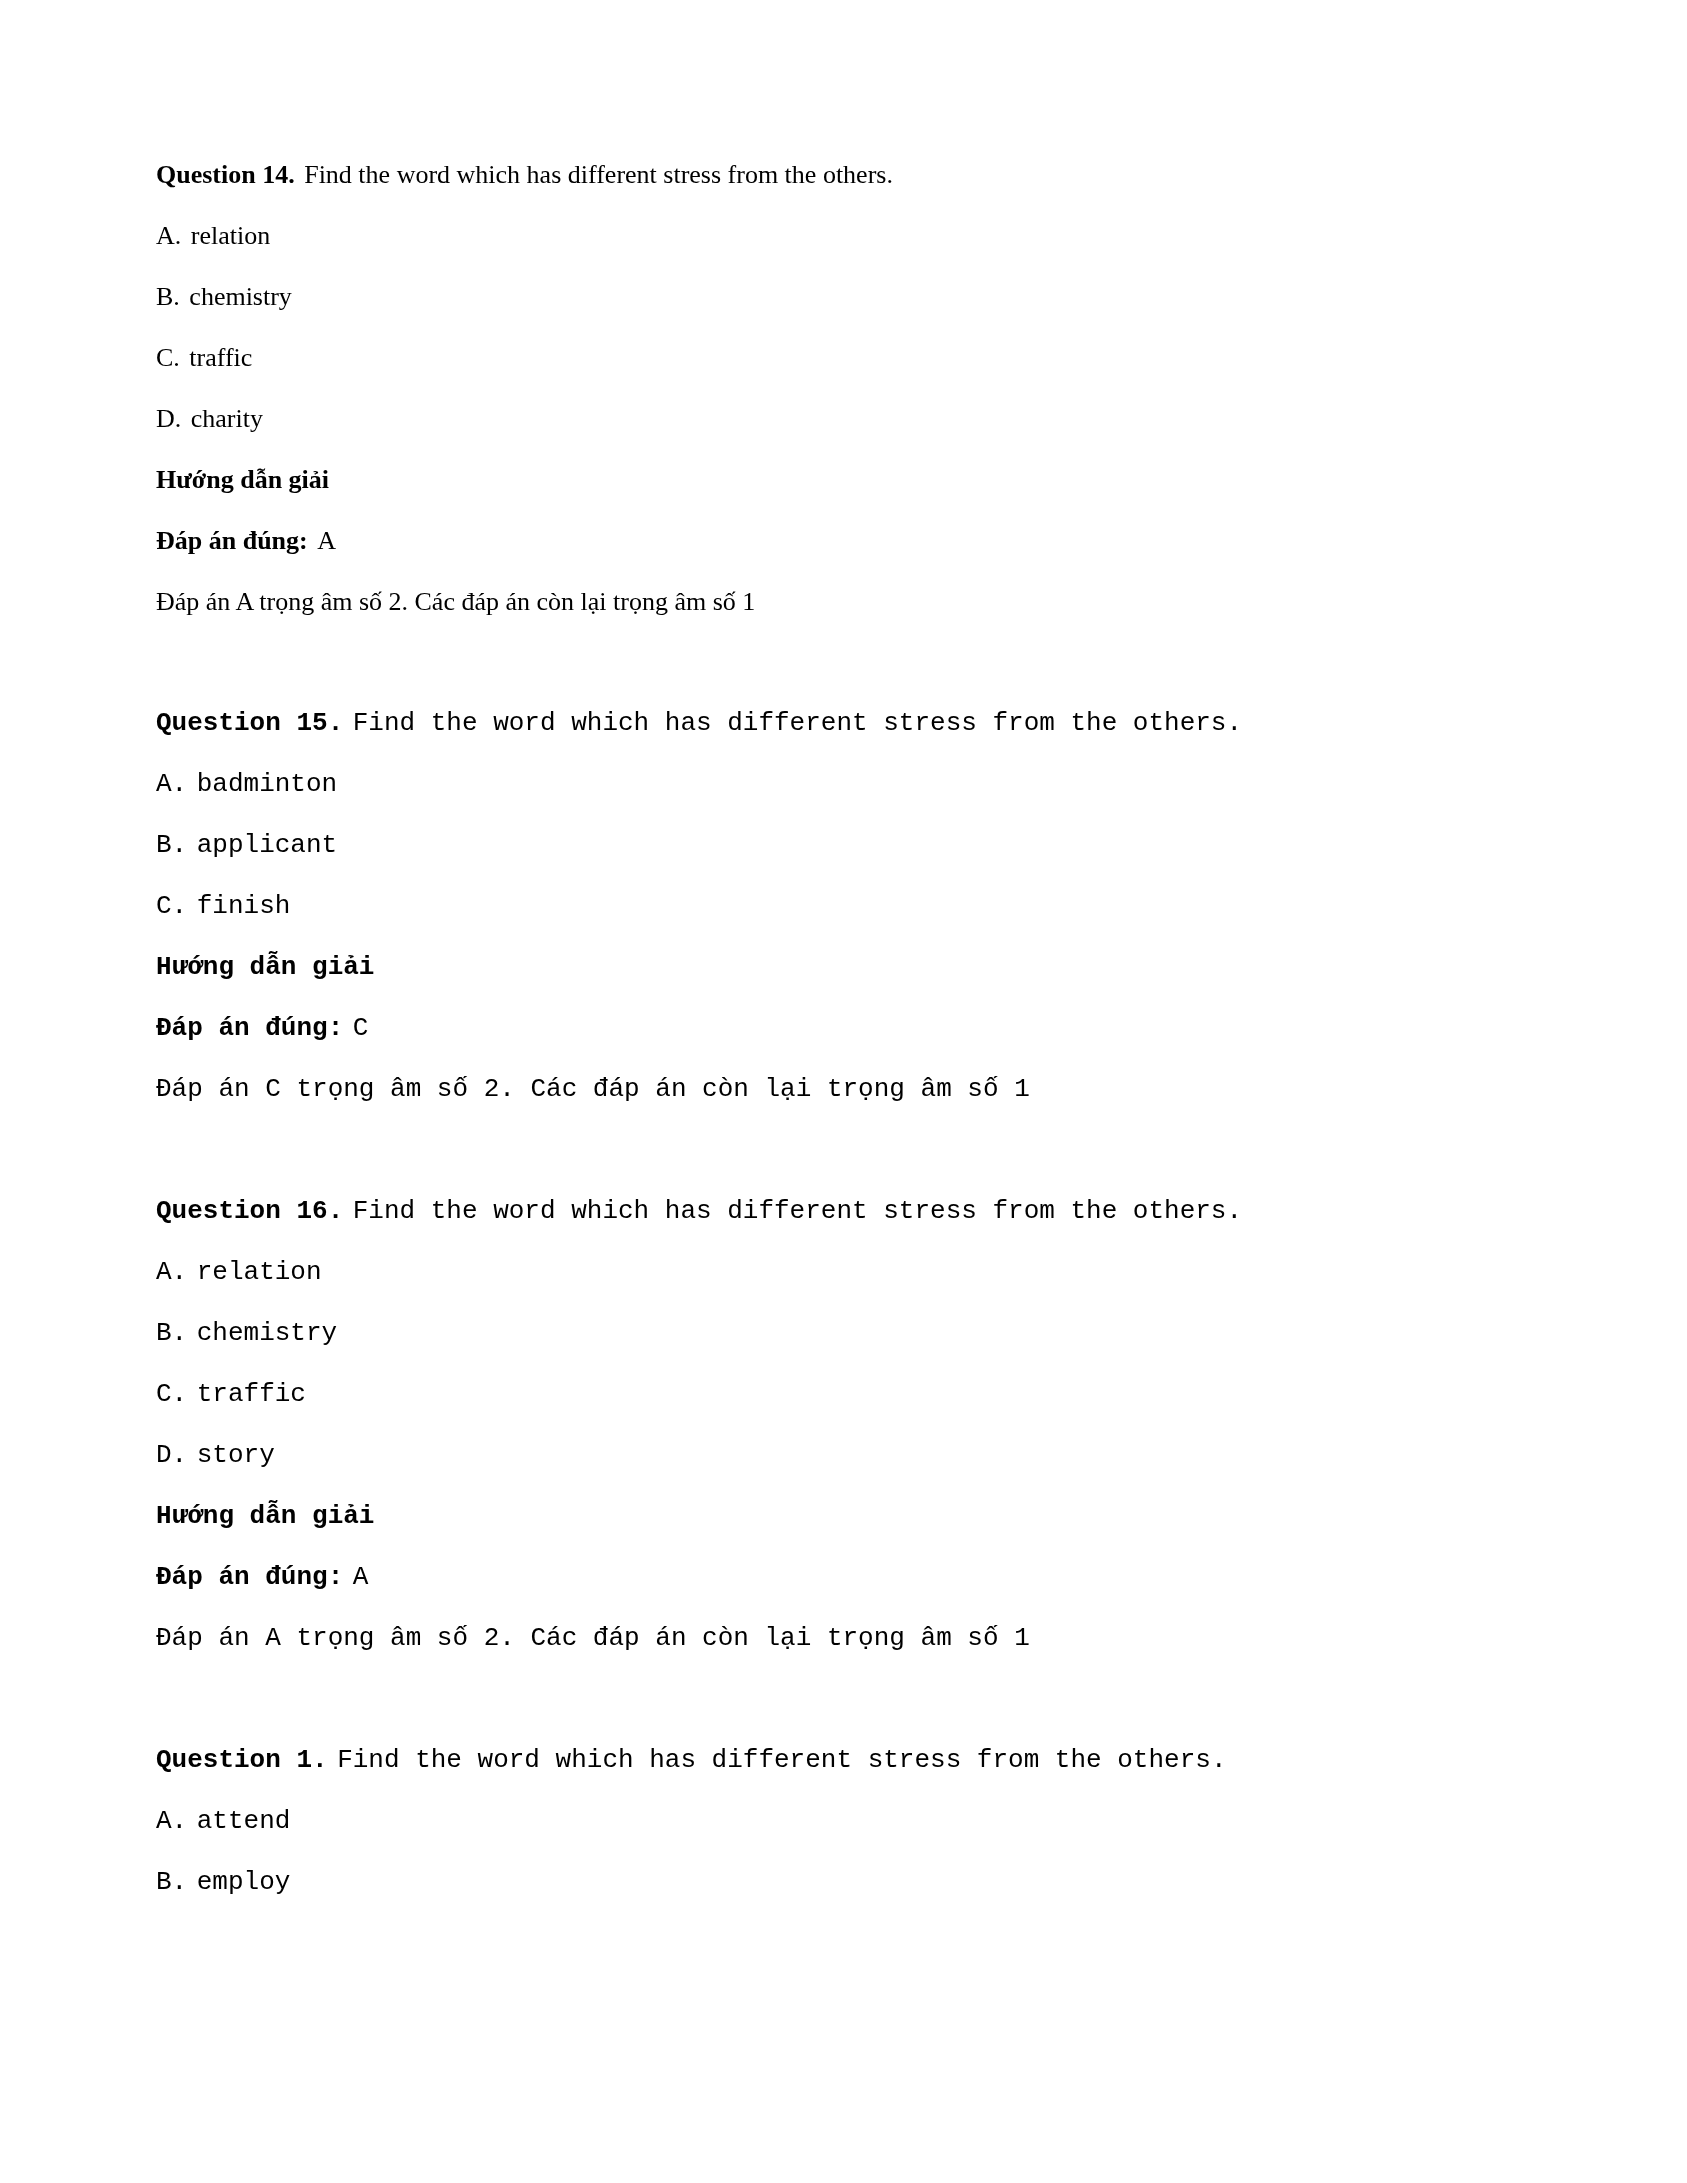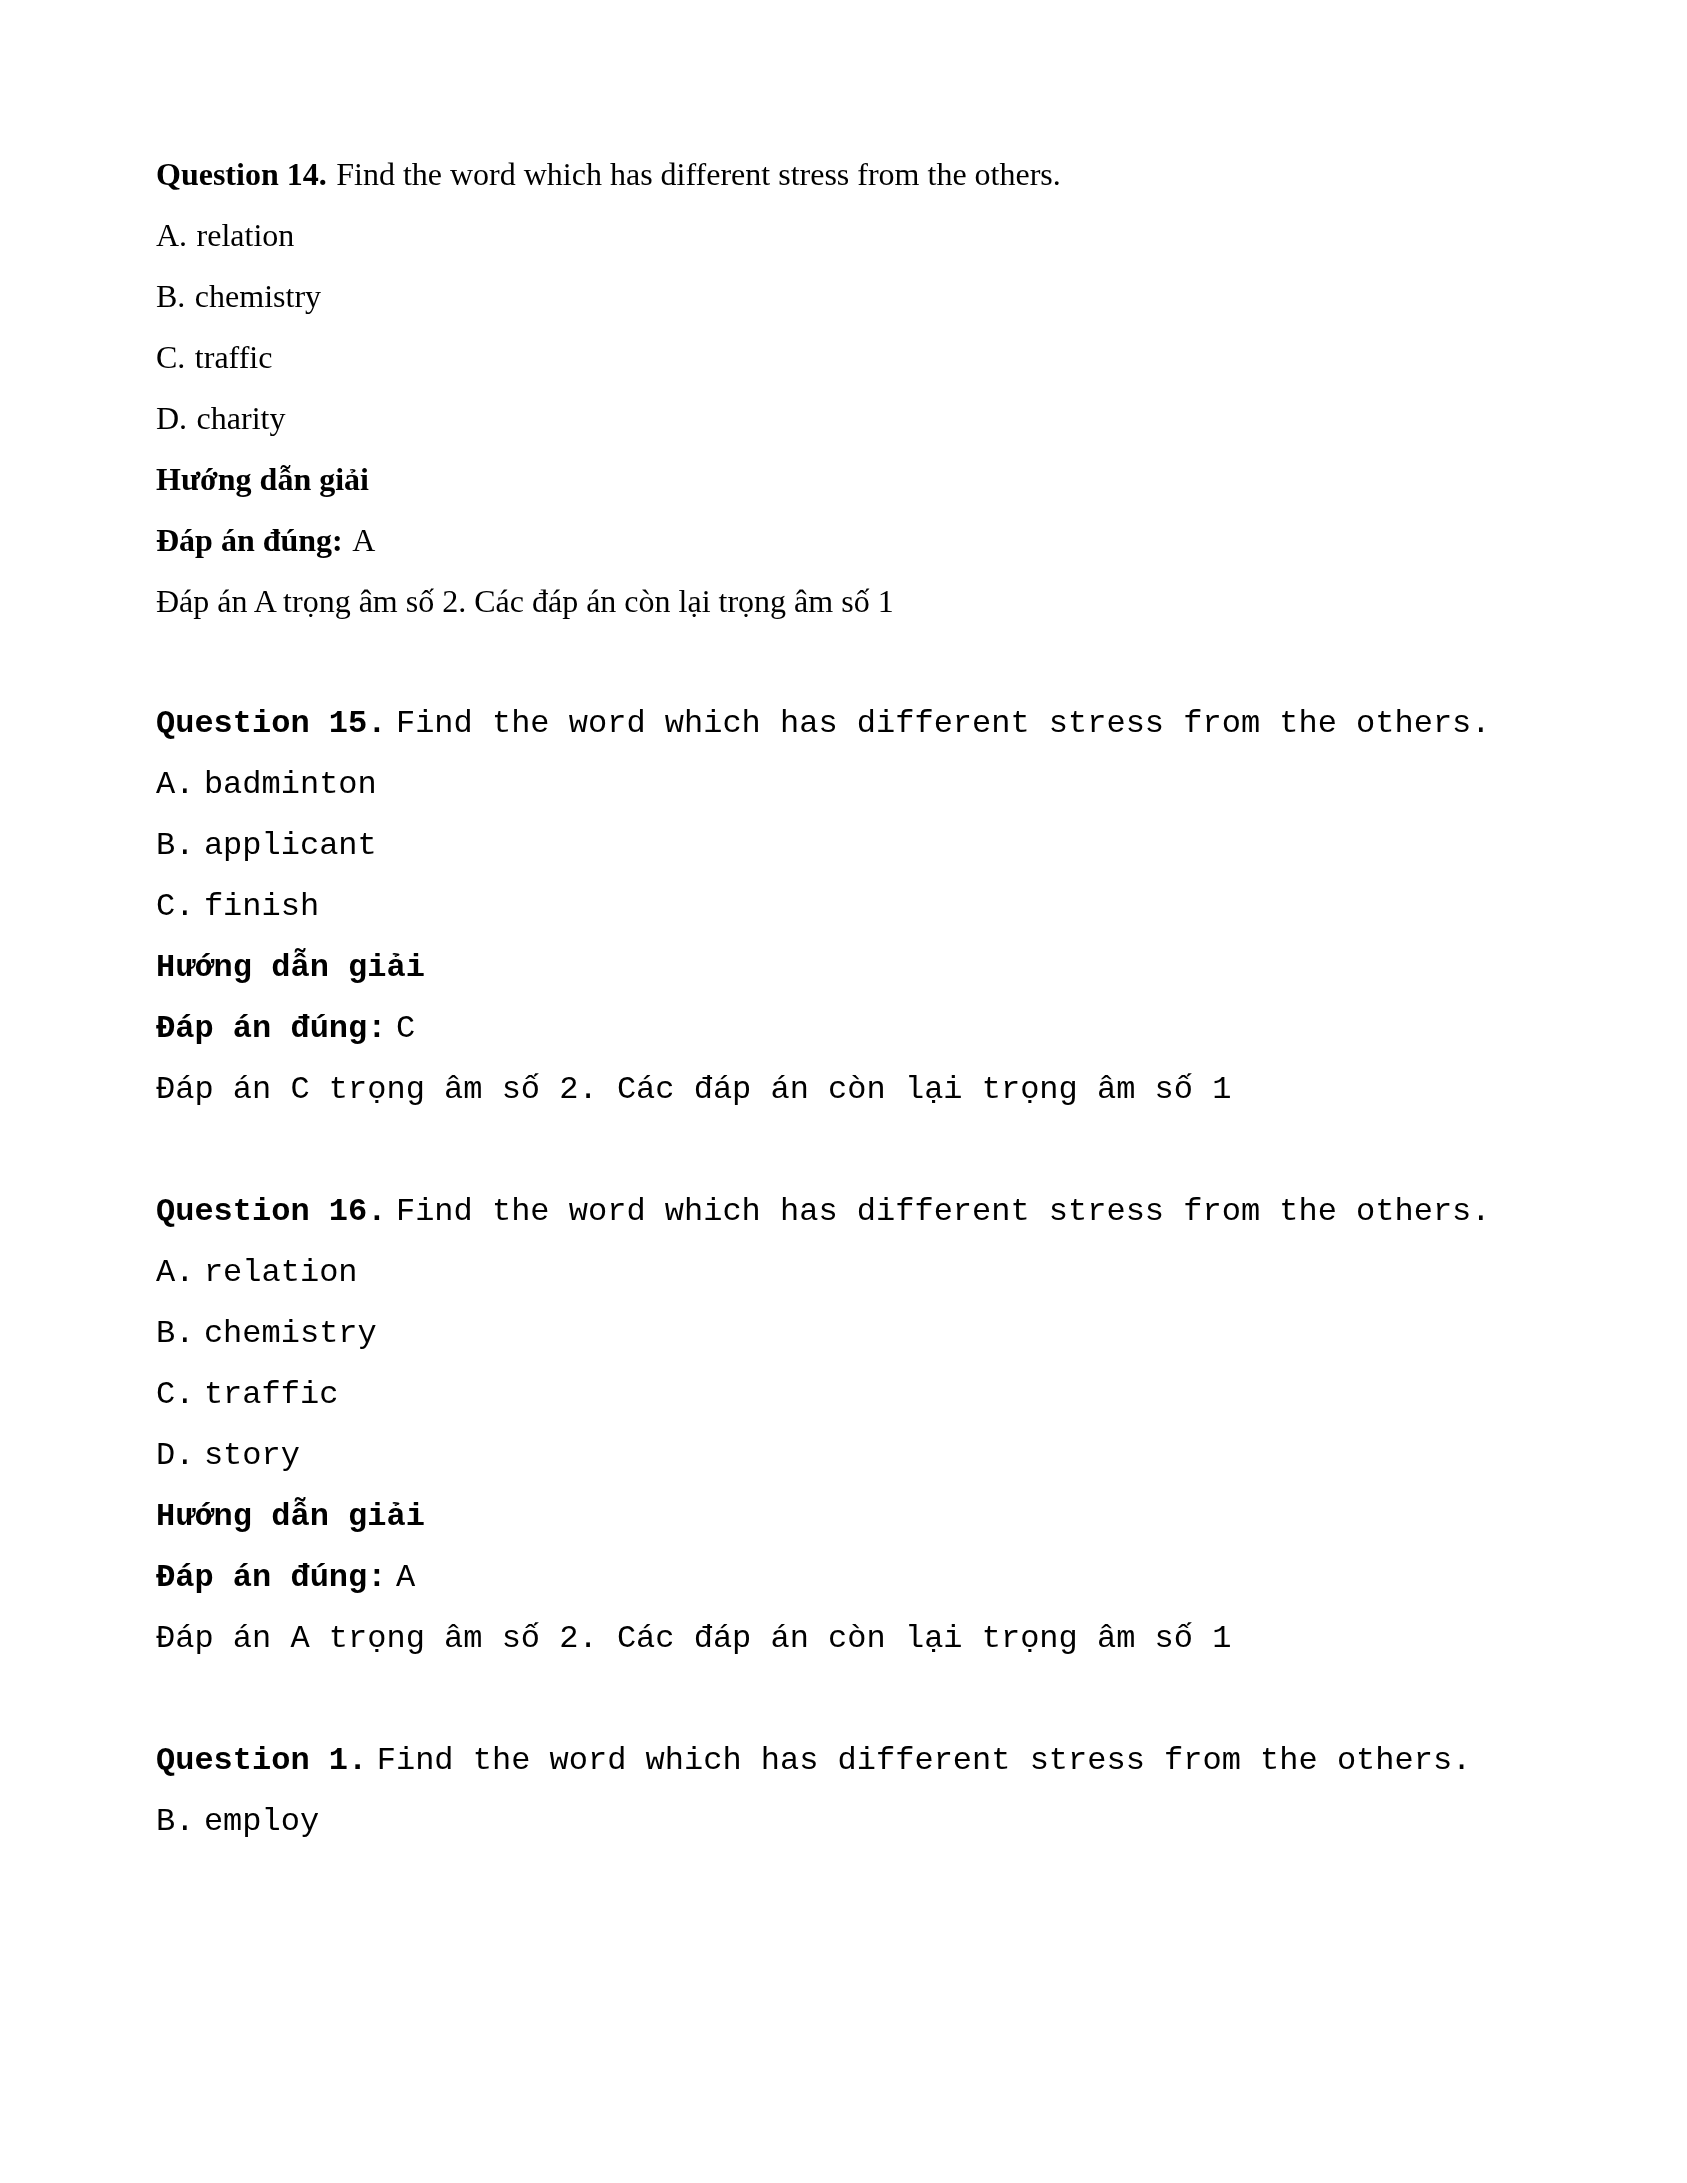--- a/index.html
+++ b/index.html
@@ -4,21 +4,21 @@
 <style>
   html, body { margin: 0; padding: 0; background: #ffffff; }
   body { width: 1687px; height: 2183px; }
   .page {
     box-sizing: border-box;
     width: 1687px;
     height: 2183px;
     padding: 144px 119px 0 156px;
     background: #ffffff;
     font-family: "Liberation Serif", serif;
-    font-size: 32px;
+    font-size: 26px;
     color: #000000;
   }
   .line {
     margin: 0;
     line-height: 61px;
     white-space: nowrap;
   }
   .bold { font-weight: bold; }
   .sep { margin-right: 9.5px; }
   .question-block + .question-block { margin-top: 61px; font-family: Liberation Mono, monospace; }
@@ -65,18 +65,19 @@
       </div>
     <div class="guide-section">
       <p class="line bold">Hướng dẫn giải</p>
       <p class="line"><span class="bold sep">Đáp án đúng:</span><span>A</span></p>
       <p class="line">Đáp án A trọng âm số 2. Các đáp án còn lại trọng âm số 1</p>
     </div>
   </div>
     <div class="question-block">
     <p class="line"><span class="bold sep">Question 1.</span><span>Find the word which has different stress from the others.</span></p>
     <div class="options">
+        <p class="line"><span class="sep">A.</span><span>attend</span></p>
         <p class="line"><span class="sep">B.</span><span>employ</span></p>
       </div>
 
   </div>
   </div>
 
 
 </body></html>

